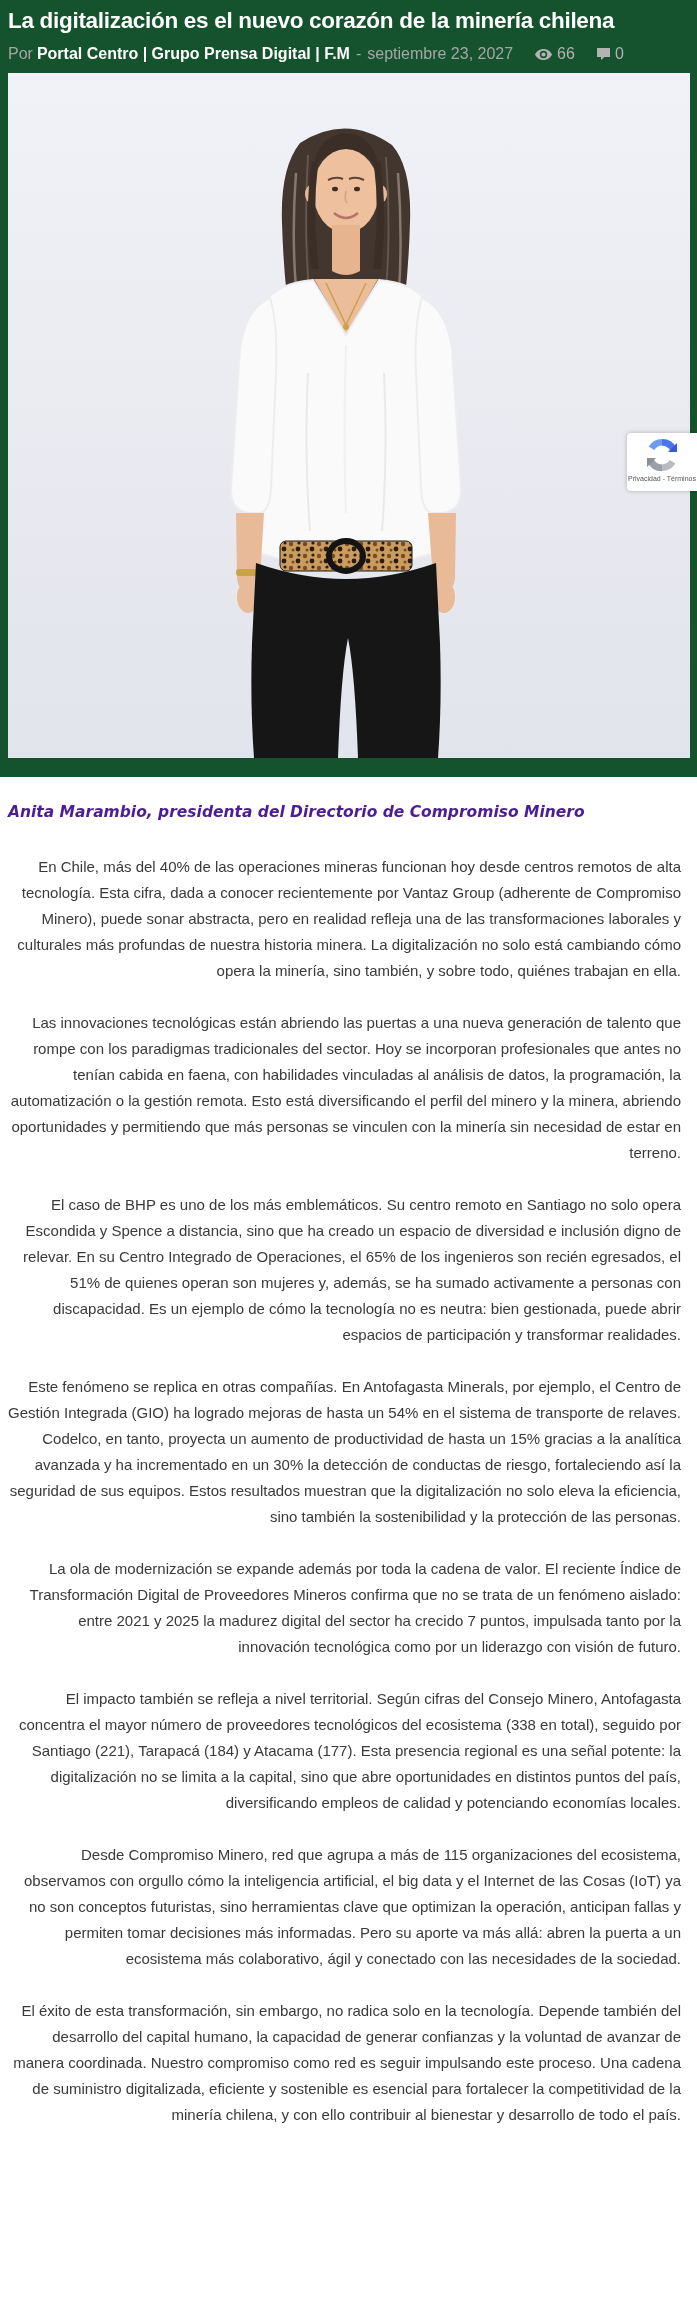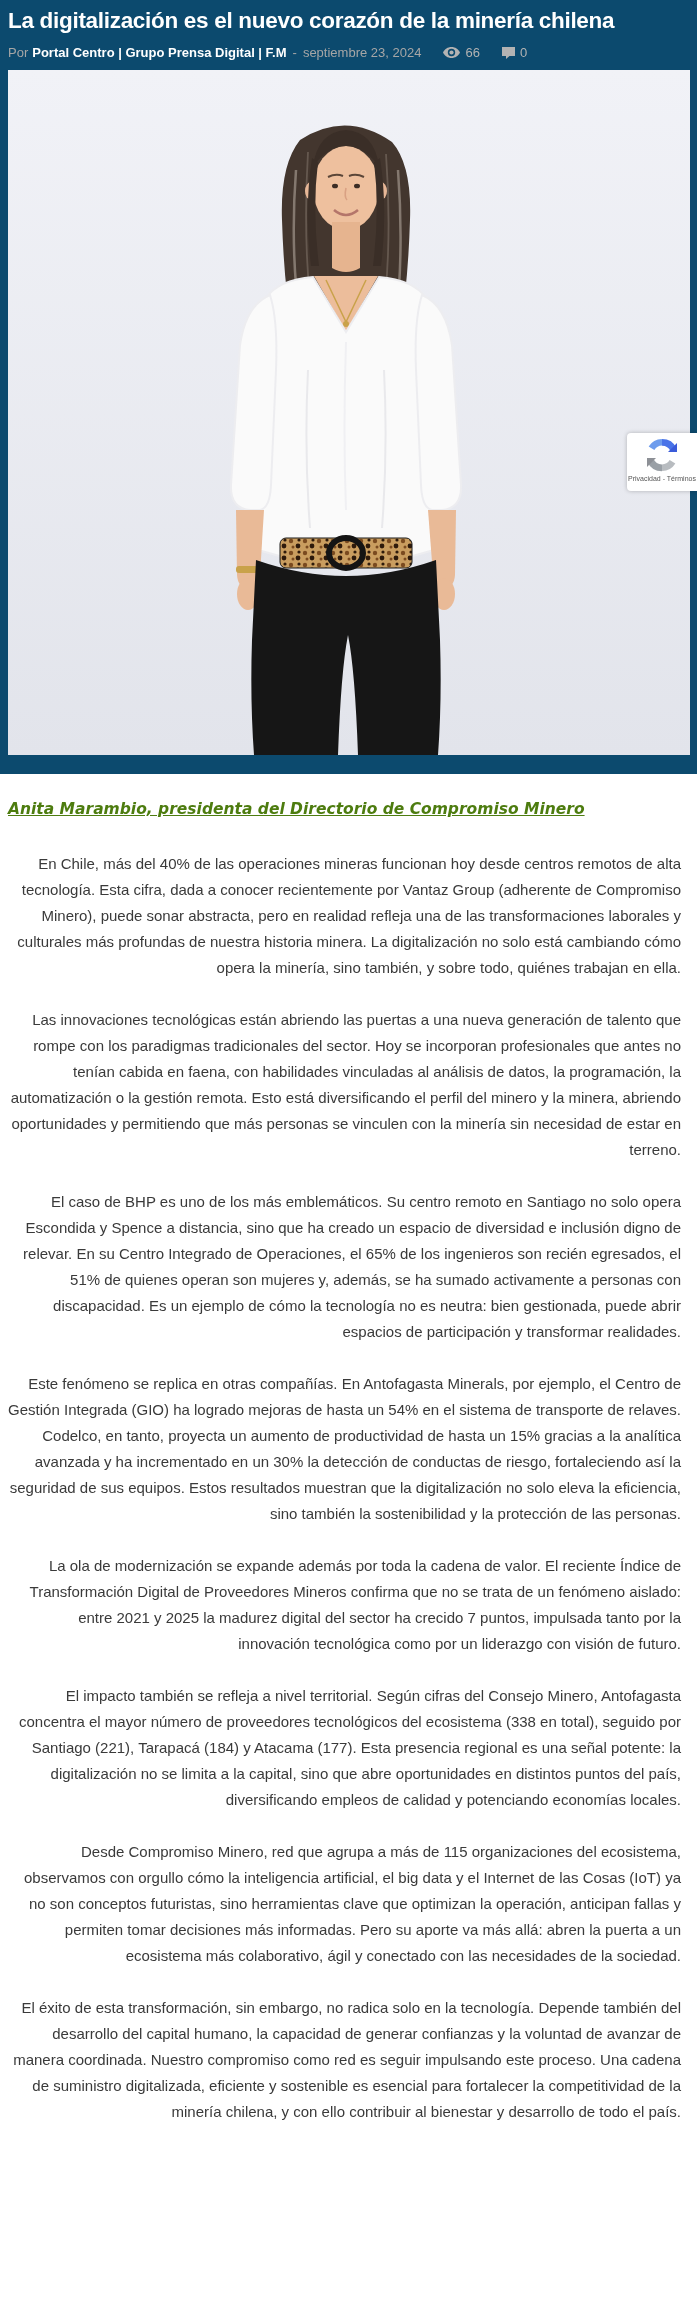--- a/index.html
+++ b/index.html
@@ -1,23 +1,23 @@
 <!DOCTYPE html>
 <html lang="es"><head>
 <meta charset="utf-8">
 <style>
   html,body{margin:0;padding:0;background:#ffffff;}
   body{width:697px;font-family:"Liberation Sans","DejaVu Sans",sans-serif;}
   .page{width:697px;position:relative;background:#ffffff;}
 
   
-  .hero{background:#0c4a6e;position:relative;padding-bottom:19px;}
+  .hero{background:#14532d;position:relative;padding-bottom:19px;}
   .title{margin:0;padding:6px 8px 0 8px;color:#ffffff;font-size:22.5px;line-height:30px;
          font-weight:700;letter-spacing:-0.3px;}
-  .byline{display:flex;align-items:flex-end;padding:9px 8px 0 8px;font-size:13px;color:#a6a6a6;
+  .byline{display:flex;align-items:flex-end;padding:9px 8px 0 8px;font-size:16px;color:#a6a6a6;
           white-space:nowrap;}
   .byline .prefix{margin-right:4px;}
   .byline .author{color:#ffffff;font-weight:700;margin-right:6px;text-decoration:none;cursor:pointer;}
   .byline .sep{margin-right:6px;}
   .byline .date{color:#a6a6a6;}
   .stat{display:flex;align-items:center;margin-left:22px;color:#b3b3b3;}
   .stat svg{margin-right:5px;display:block;}
 
   
   .photo{margin:10px 7px 0 8px;width:682px;height:685px;overflow:hidden;background:#eceef4;}
@@ -26,38 +26,38 @@
   
   .recaptcha{position:absolute;top:433px;right:0;width:70px;height:58px;background:#ffffff;
              border-radius:4px 0 0 4px;box-shadow:0 0 4px rgba(0,0,0,0.25);
              display:flex;flex-direction:column;align-items:center;cursor:pointer;}
   .recaptcha svg{margin-top:4px;display:block;}
   .recaptcha .terms{font-size:7px;color:#555;margin-top:2px;white-space:nowrap;}
 
   
   .content{background:#ffffff;padding:25px 16px 34px 8px;}
   .caption{margin:0 0 32px 0;font-family:"DejaVu Sans","Liberation Sans",sans-serif;
-           font-size:15.5px;line-height:20px;font-weight:700;font-style:italic;color:#4d7c0f;text-decoration:underline;}
+           font-size:15.5px;line-height:20px;font-weight:700;font-style:italic;color:#4c1d95;}
   .para{margin:0 0 26px 0;font-size:15px;line-height:26px;color:#3a3a3a;text-align:right;}
   .para:last-child{margin-bottom:16px;}
 </style>
 </head>
 <body>
 
 <div class="page">
 
   <div class="hero">
 
     <h1 class="title">La digitalización es el nuevo corazón de la minería chilena</h1>
 
     <div class="byline">
       <span class="prefix">Por</span>
       <a class="author">Portal Centro | Grupo Prensa Digital | F.M</a>
       <span class="sep">-</span>
-      <span class="date">septiembre 23, 2024</span>
+      <span class="date">septiembre 23, 2027</span>
 
       <span class="stat">
         <svg width="17" height="11" viewBox="0 0 17 11">
           <path d="M8.5 0C4.8 0 1.6 2.2 0 5.5 1.6 8.8 4.8 11 8.5 11s6.9-2.2 8.5-5.5C15.4 2.2 12.2 0 8.5 0zm0 9.2a3.7 3.7 0 1 1 0-7.4 3.7 3.7 0 0 1 0 7.4z" fill="#b3b3b3"></path>
           <circle cx="8.5" cy="5.5" r="2.1" fill="#b3b3b3"></circle>
         </svg>
         <span>66</span>
       </span>
 
       <span class="stat">

